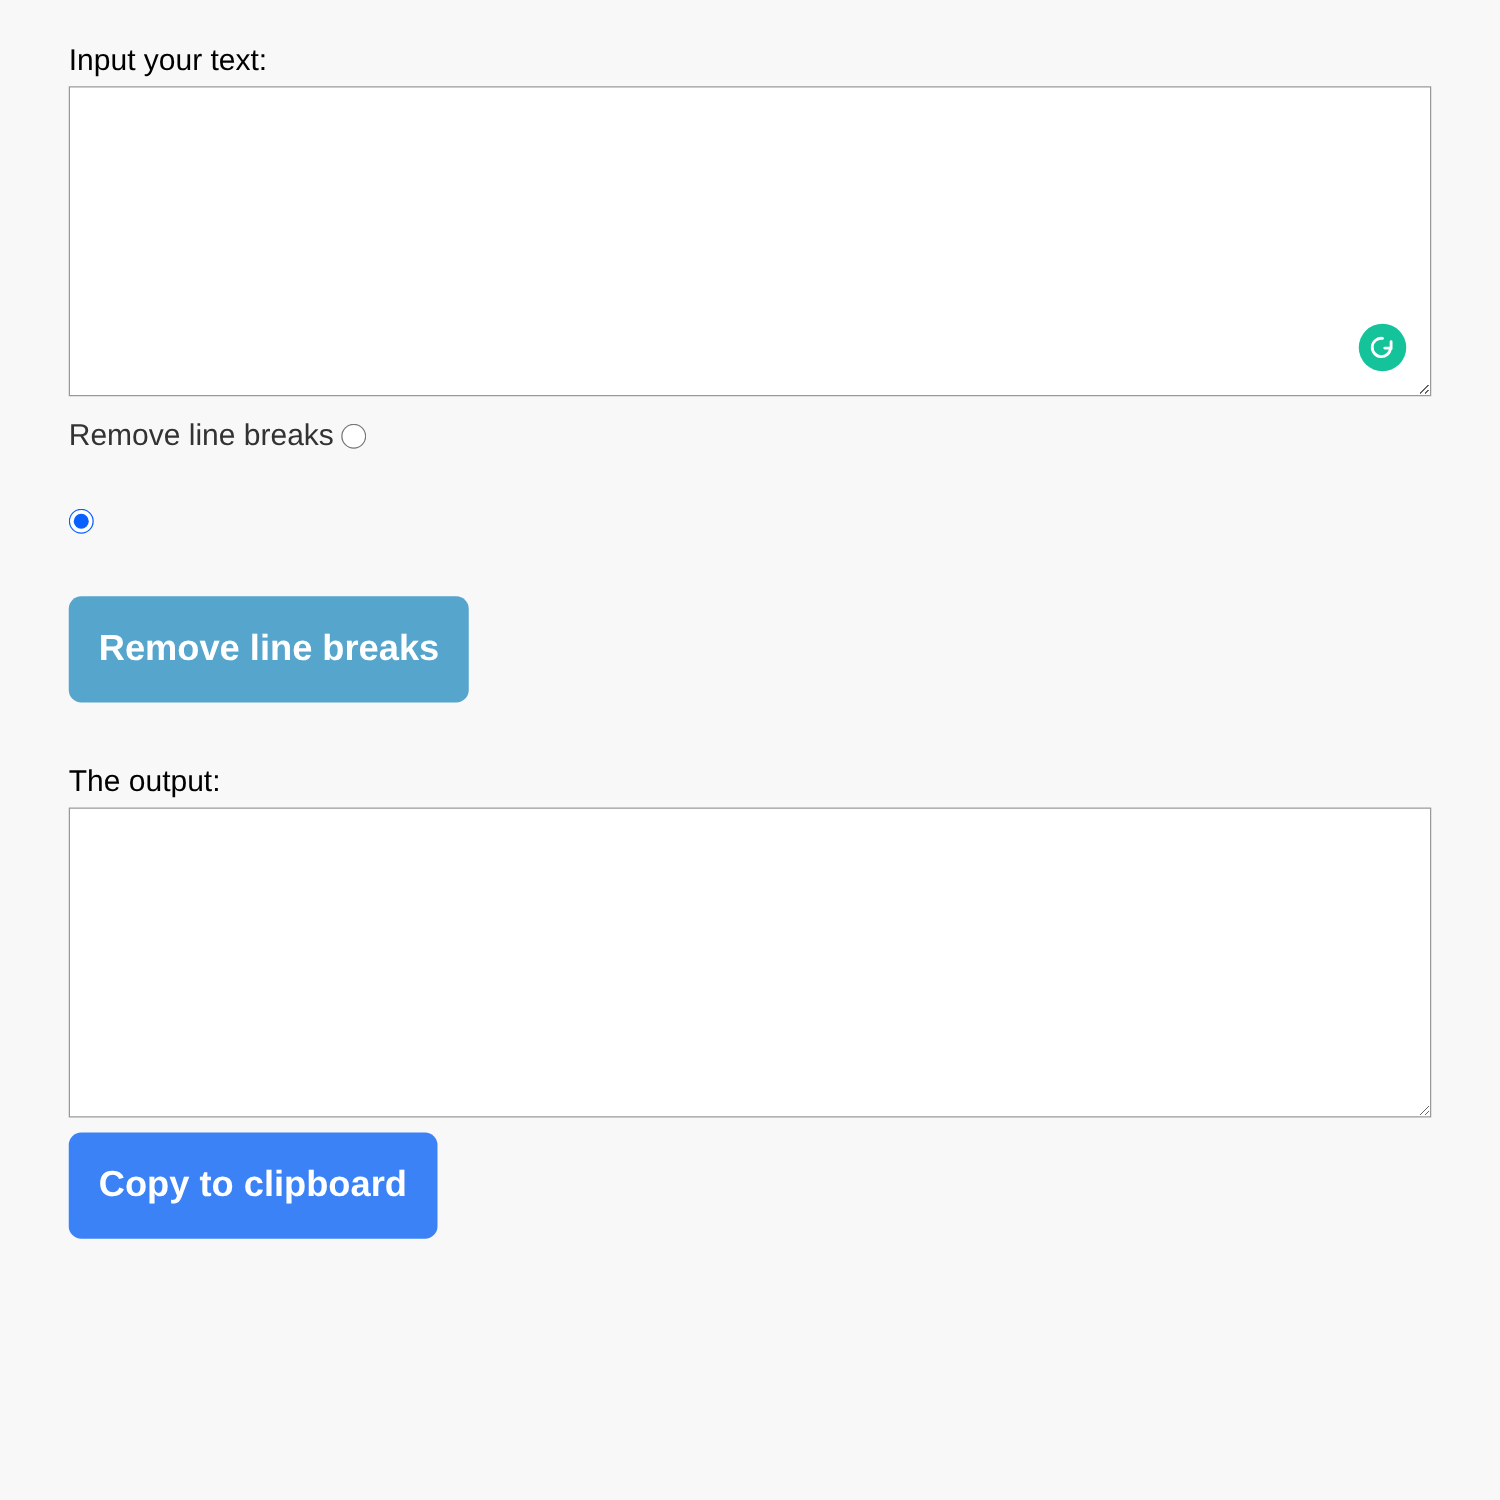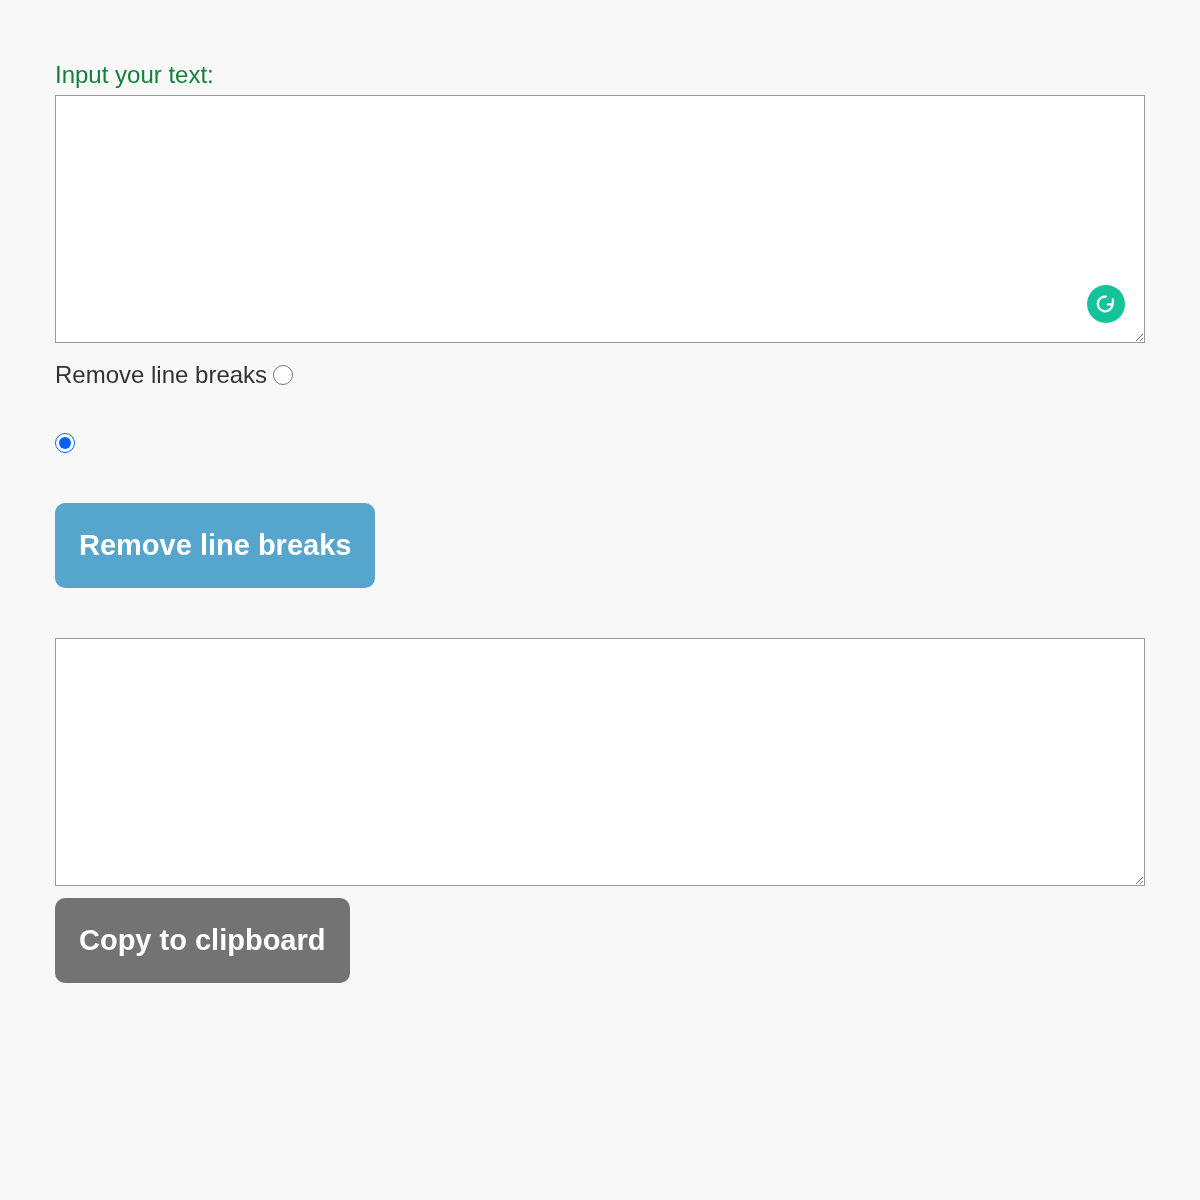--- a/index.html
+++ b/index.html
@@ -12,24 +12,23 @@
       background-color: #f8f8f8;
       width: 1200px;
       height: 1200px;
       padding: 35px 55px;
       color: #333;
       overflow: hidden;
     }
     .form-label {
       font-size: 24px;
       font-weight: 400;
-      color: #15803d;
+      color: #000000;
       margin-bottom: 6px;
       display: block;
-      margin-top: 26px;
     }
     .textarea-wrapper {
       position: relative;
       width: 100%;
     }
     .text-input {
       width: 100%;
       height: 248px;
       border: 1px solid #999;
       background: #fff;
@@ -74,21 +73,21 @@
       border: none;
       border-radius: 10px;
       padding: 26px 24px;
       font-size: 29px;
       font-weight: 700;
       cursor: pointer;
       font-family: inherit;
     }
     .copy-button {
       margin-top: 12px;
-      background-color: #737373;
+      background-color: #3b82f6;
       color: #fff;
       border: none;
       border-radius: 10px;
       padding: 26px 24px;
       font-size: 29px;
       font-weight: 700;
       cursor: pointer;
       font-family: inherit;
     }
     .output-section {
@@ -133,19 +132,20 @@
   <input type="radio" name="mode" class="radio-input" style="">
 </div>
 
 <div class="radio-row second">
   <input type="radio" name="mode" class="radio-input" checked="" style="">
 </div>
 
 <button class="action-button">Remove line breaks</button>
 
 <div class="output-section">
+  <label class="form-label">The output:</label>
   <textarea class="text-output" value="" style=""></textarea>
 </div>
 
 <button class="copy-button">Copy to clipboard</button>
 
 
 
 
 </body></html>

